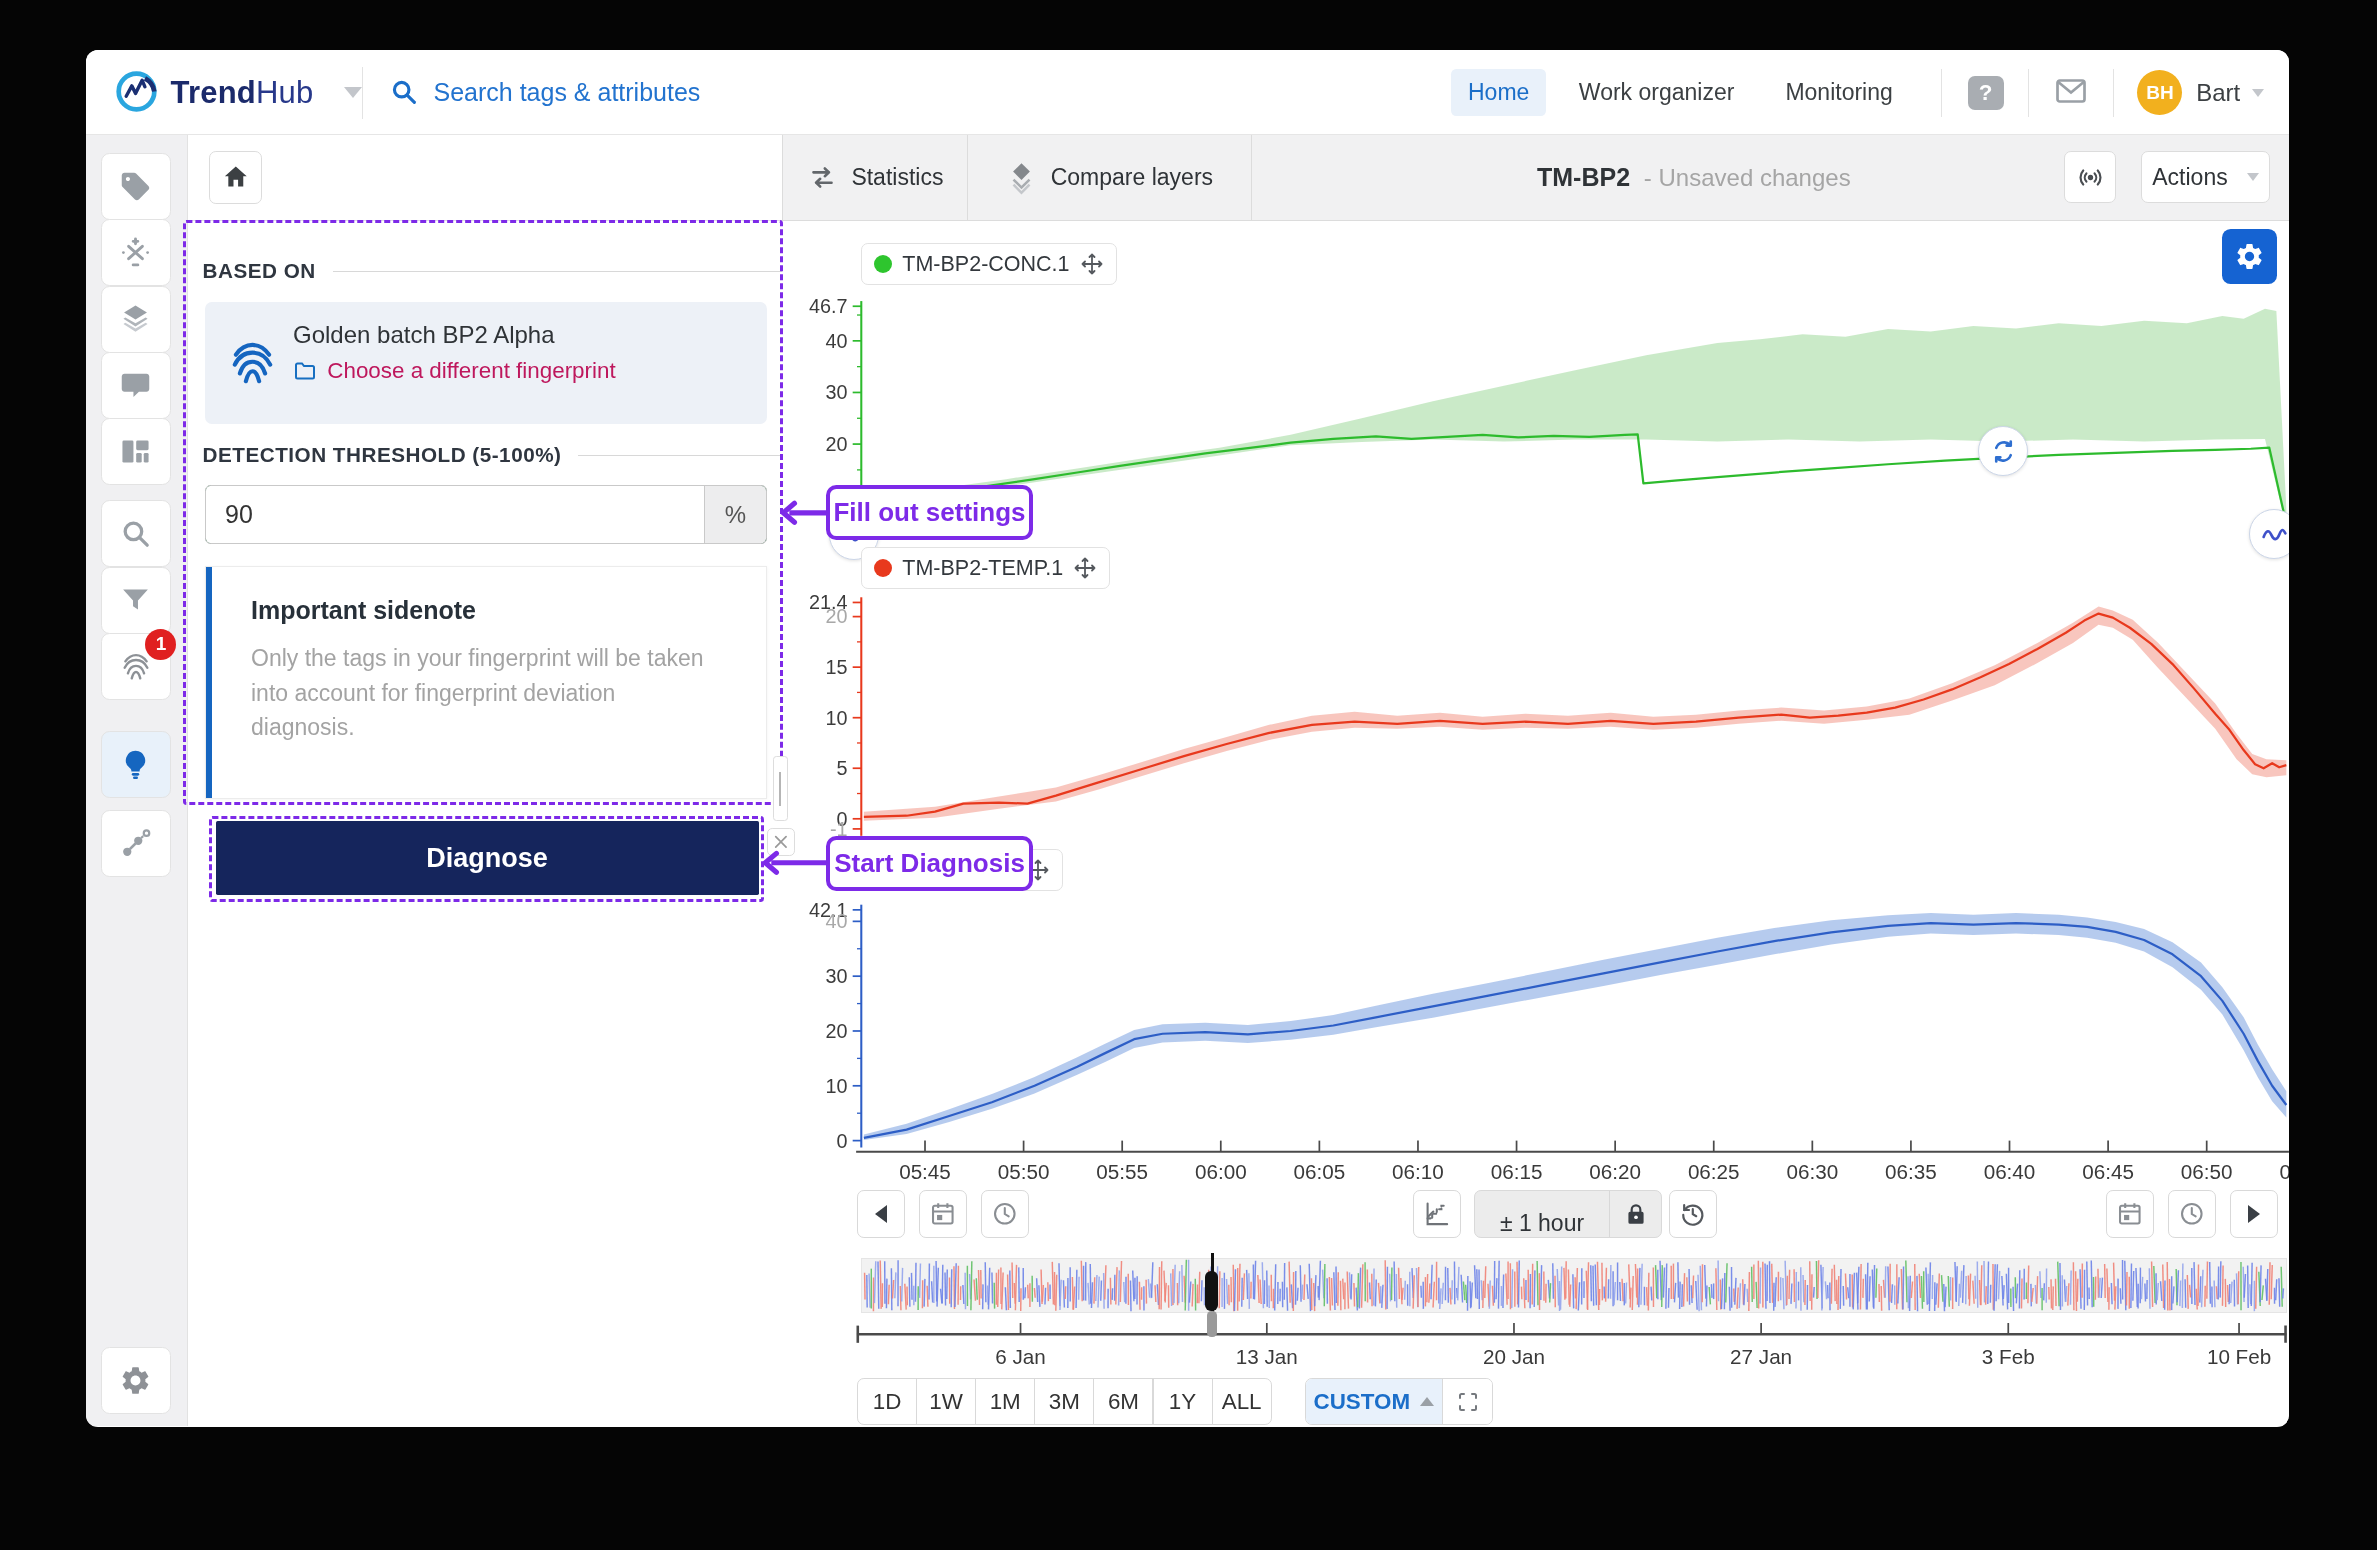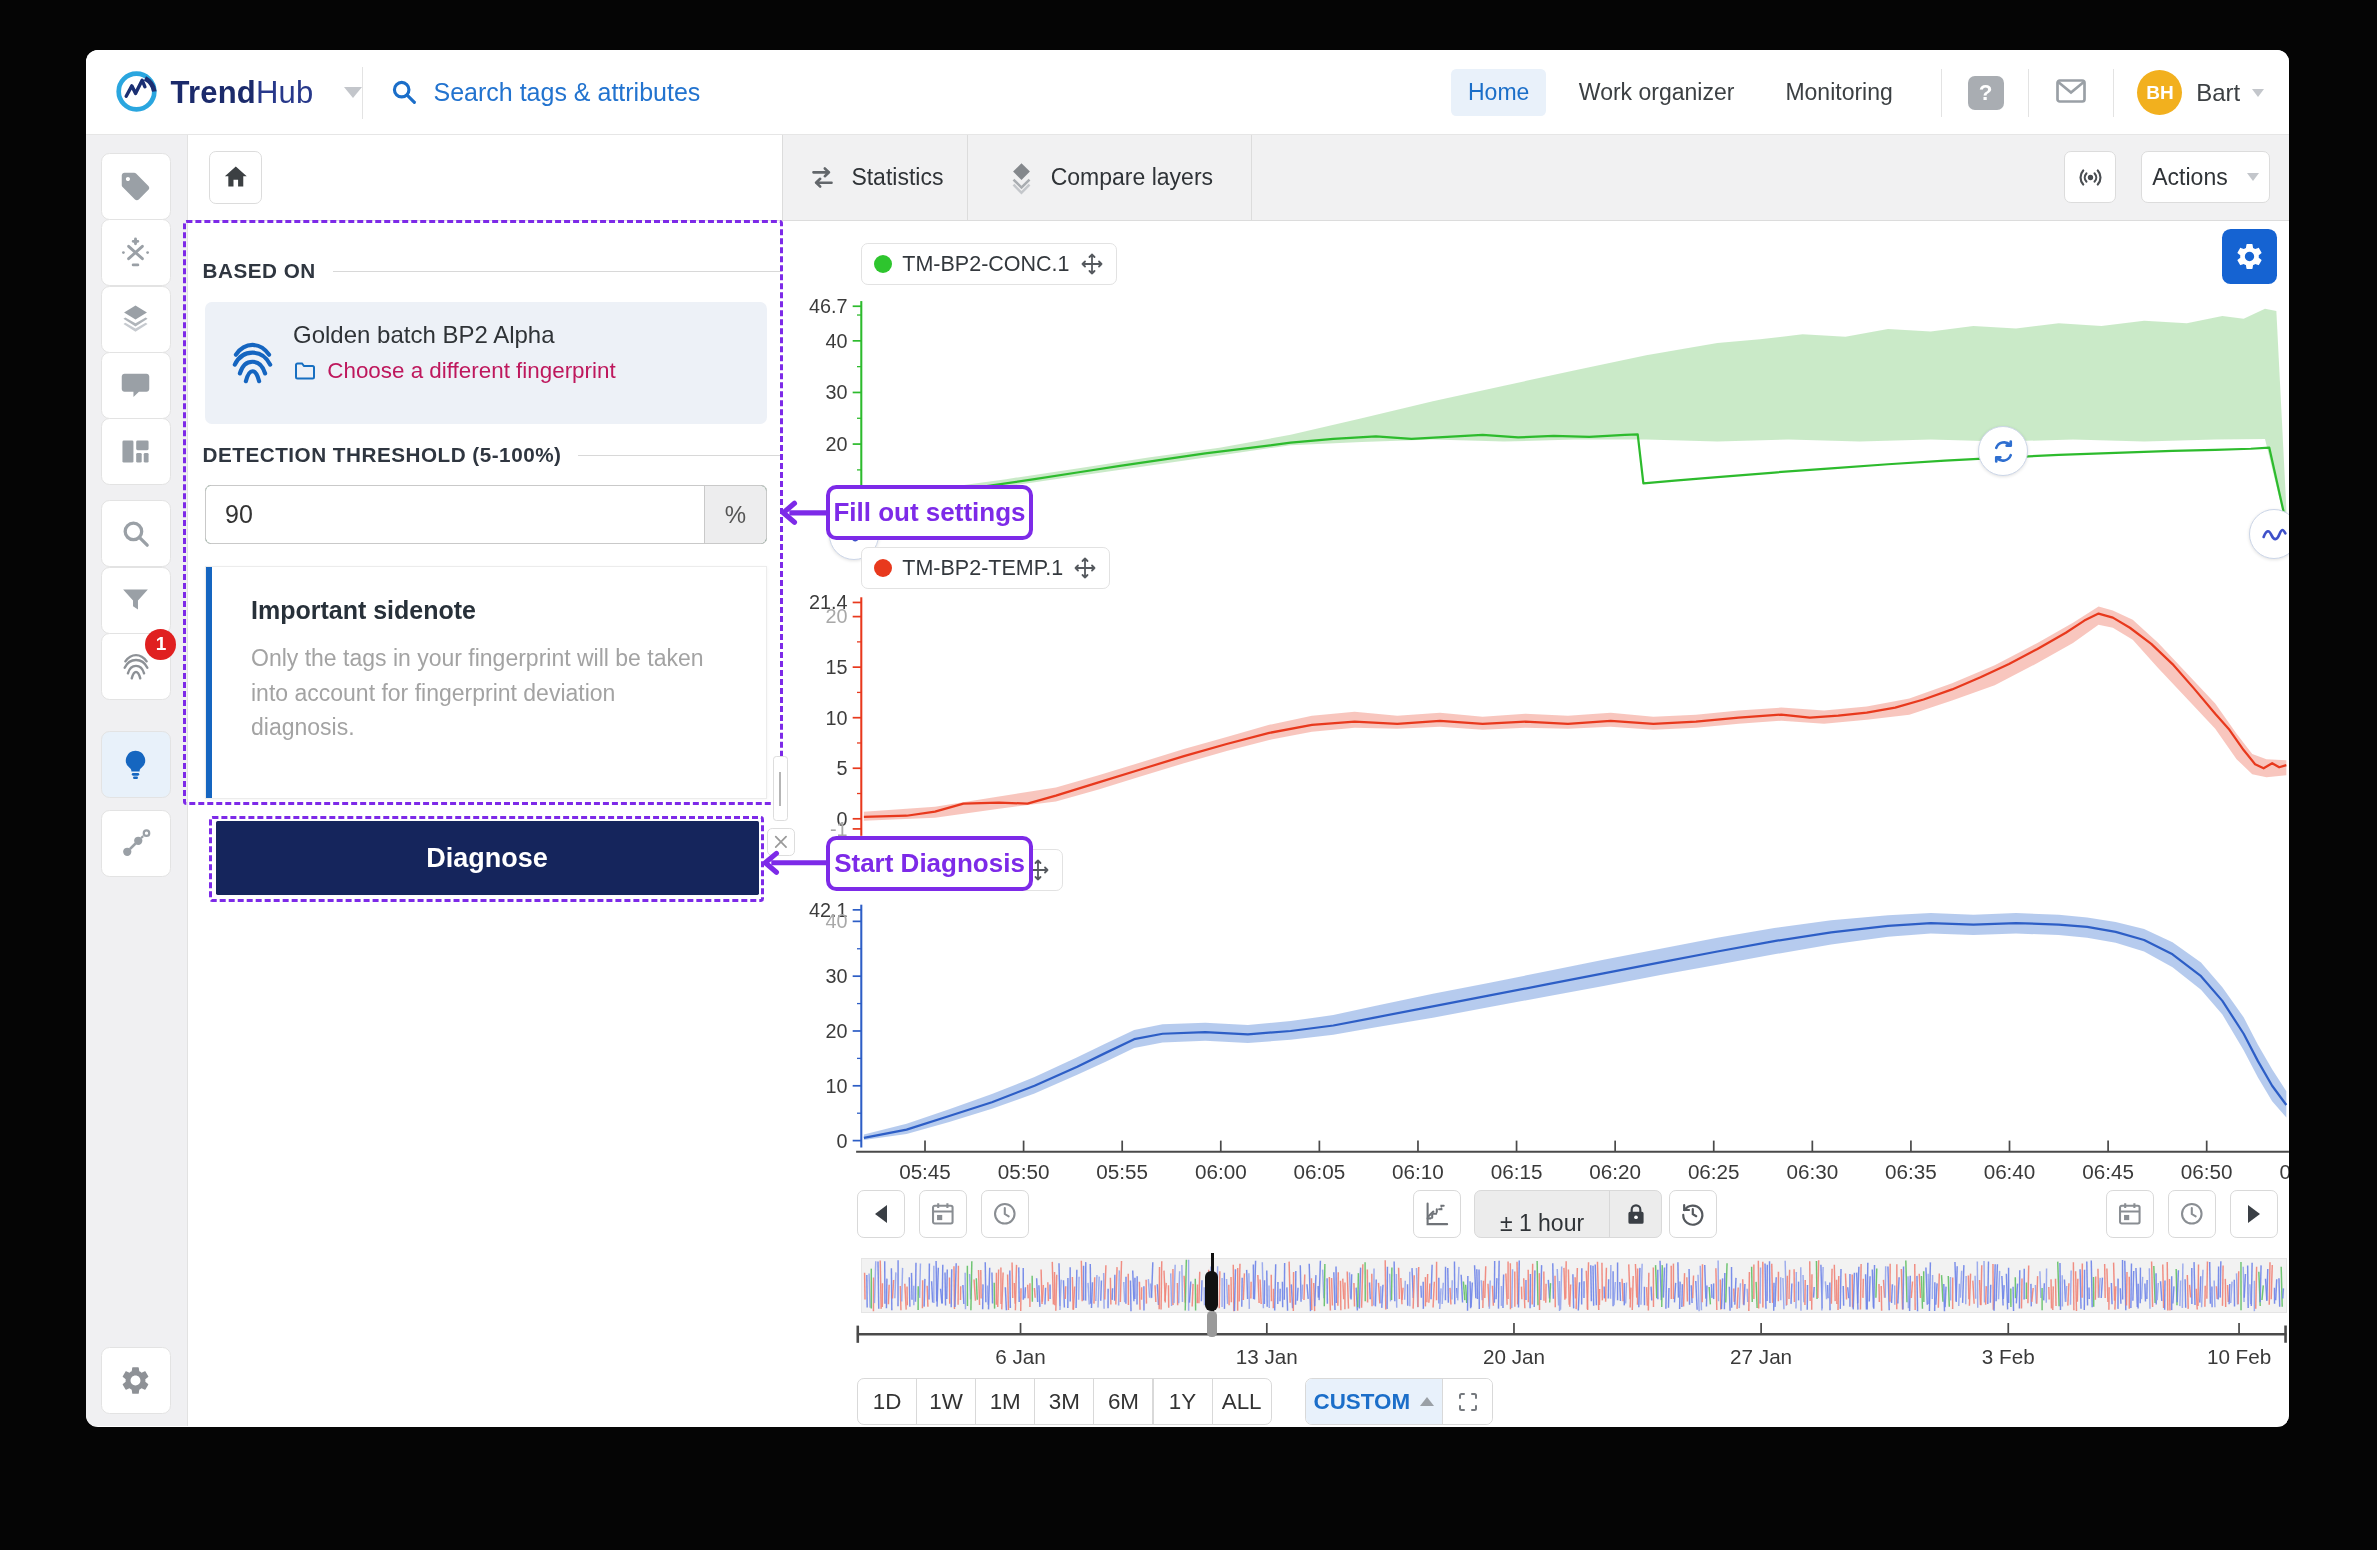--- a/index.html
+++ b/index.html
@@ -169,20 +169,24 @@
           </svg>
       <span class="tool-label">Statistics</span>
     </div>
     <div class="abs" style="left:185px;top:0;width:284px;height:85px;display:flex;align-items:center;justify-content:center;gap:13.8px;border-right:0.9px solid #dcdcdc">
       <svg width="31" height="34" viewBox="0 0 24 26">
             <path fill="#84888c" d="M12 1.5L18.5 8 12 14.5 5.5 8 12 1.5z"></path>
             <path fill="#a9adb1" d="M6.5 13.5L12 19l5.5-5.5 1.4 1.4L12 21.8l-6.9-6.9z"></path>
             <path fill="#c4c7cb" d="M6.5 17.5L12 23l5.5-5.5 1.4 1.4L12 25.8l-6.9-6.9z"></path>
           </svg>
       <span class="tool-label">Compare layers</span>
+    </div>
+    <div class="abs" style="left:754px;top:0;height:85px;display:flex;align-items:center;gap:13.8px">
+      <span class="chart-title-b">TM-BP2</span>
+      <span class="chart-title-sub">- Unsaved changes</span>
     </div>
     <div class="sq-btn abs" style="left:1281px;top:16.4px;width:52px;height:52px">
       <svg width="29" height="29" viewBox="0 0 24 24" fill="none" stroke="#4a4e52" stroke-width="1.8" stroke-linecap="round">
             <circle cx="12" cy="12" r="2.2" fill="#4a4e52" stroke="none"></circle>
             <path d="M8.6 15.4a5 5 0 0 1 0-6.8M15.4 8.6a5 5 0 0 1 0 6.8M6 17.8a8.6 8.6 0 0 1 0-11.6M18 6.2a8.6 8.6 0 0 1 0 11.6"></path>
           </svg>
     </div>
     <div class="sq-btn abs" style="left:1358px;top:16.4px;width:129px;height:52px;gap:19px">
       <span class="tool-label">Actions</span>
       <span class="caret small"></span>

